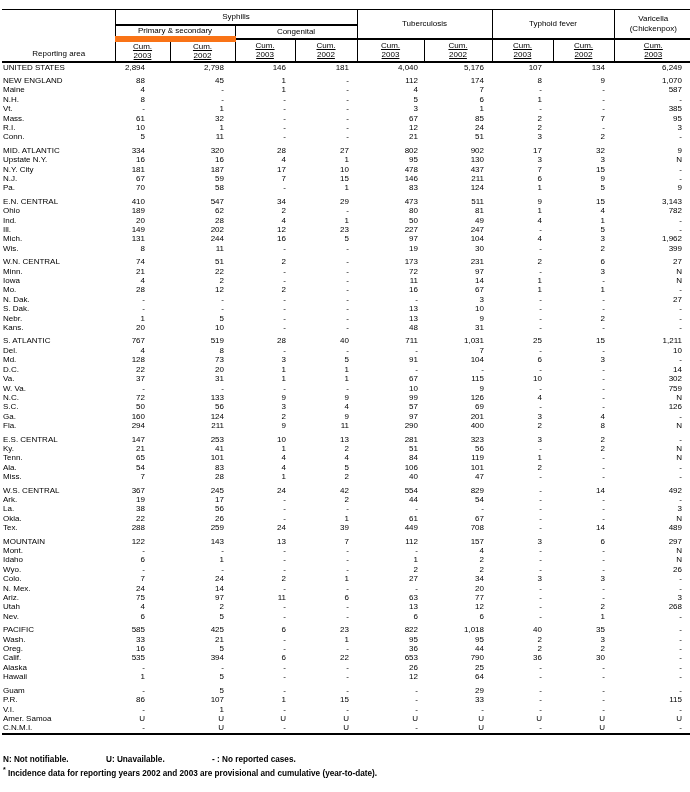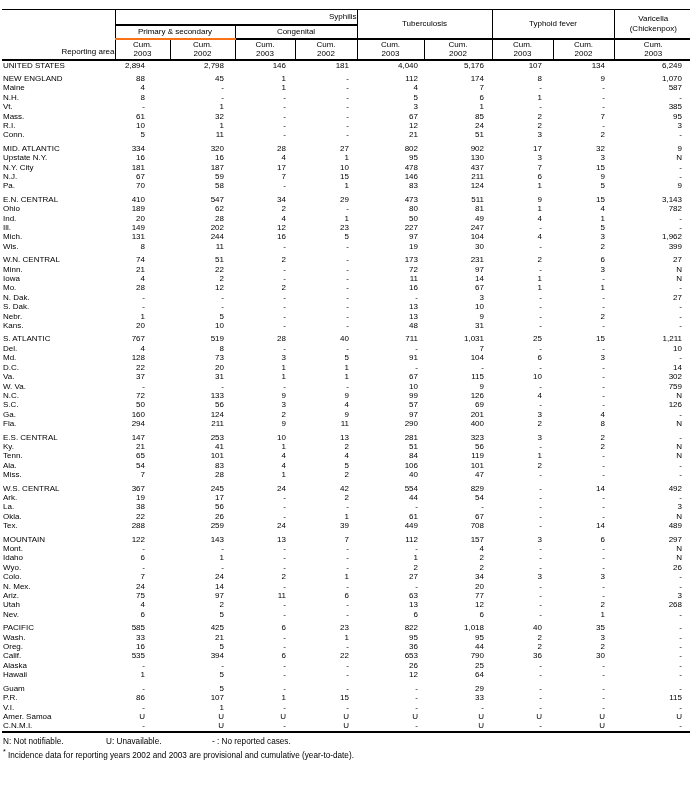--- a/index.html
+++ b/index.html
@@ -24,49 +24,49 @@
     border-bottom: 2px solid #000;
   }
   th, td { padding: 0; white-space: nowrap; overflow: hidden; }
 
   
   thead th {
     font-weight: normal; font-size: 8px; line-height: 9.5px;
     text-align: center; vertical-align: middle;
   }
   th.rah {
-    text-align: right; vertical-align: bottom;
+    text-align: center; vertical-align: bottom;
     padding-left: 1px; padding-bottom: 2px;
     border-top: 1.5px solid #000; border-bottom: 2px solid #000;
   }
-  th.g-syp  { border-top: 1.5px solid #000; border-left: 1.5px solid #000; border-bottom: 2.5px solid #000; height: 15px; text-align: right; }
+  th.g-syp  { border-top: 1.5px solid #000; border-left: 1.5px solid #000; border-bottom: 2.5px solid #000; height: 15px; }
   th.g-tb, th.g-ty, th.g-var { border-top: 1.5px solid #000; border-left: 1.5px solid #000; border-bottom: 2px solid #000; }
-  th.sub-ps   { border-left: 1.5px solid #000; border-bottom: 2px solid #f97316; height: 14px; }
+  th.sub-ps   { border-left: 1.5px solid #000; border-bottom: 6px solid #f97316; height: 14px; }
   th.sub-cong { border-left: 1px solid #000;   border-bottom: 2px solid #000; margin-top: 28px; }
-  th.cum { border-bottom: 2px solid #000; height: 21px; vertical-align: middle; }
+  th.cum { border-bottom: 2px solid #000; height: 21px; vertical-align: middle; text-decoration: underline; }
   th.v-thick { border-left: 1.5px solid #000; }
   th.v-thin  { border-left: 1px solid #000; }
 
   
   tbody td { font-size: 8px; line-height: 9.4px; }
   td.area { text-align: left; padding-left: 1px; }
   td.val  { text-align: right; }
   tr.data-row td:nth-child(2)  { padding-right: 25px; }
   tr.data-row td:nth-child(3)  { padding-right: 11px; }
   tr.data-row td:nth-child(4)  { padding-right: 9px; }
   tr.data-row td:nth-child(5)  { padding-right: 8px; }
   tr.data-row td:nth-child(6)  { padding-right: 6px; }
   tr.data-row td:nth-child(7)  { padding-right: 8px; }
   tr.data-row td:nth-child(8)  { padding-right: 11px; }
   tr.data-row td:nth-child(9)  { padding-right: 9px; }
   tr.data-row td:nth-child(10) { padding-right: 10px; }
   tr.spacer td { height: 4px; line-height: 4px; font-size: 2px; }
 
   
-  .footnotes { margin-top: 4px; font-size: 8.2px; line-height: 10px; padding-left: 1px; }
+  .footnotes { margin-top: 20px; font-size: 8.2px; line-height: 10px; padding-left: 1px; font-weight: bold; }
   .fn-seg1 { display: inline-block; width: 103px; }
   .fn-seg2 { display: inline-block; width: 106px; }
   .fn-star { vertical-align: super; font-size: 7px; }
 </style>
 </head>
 <body>
 
 <div class="page">
 
 

